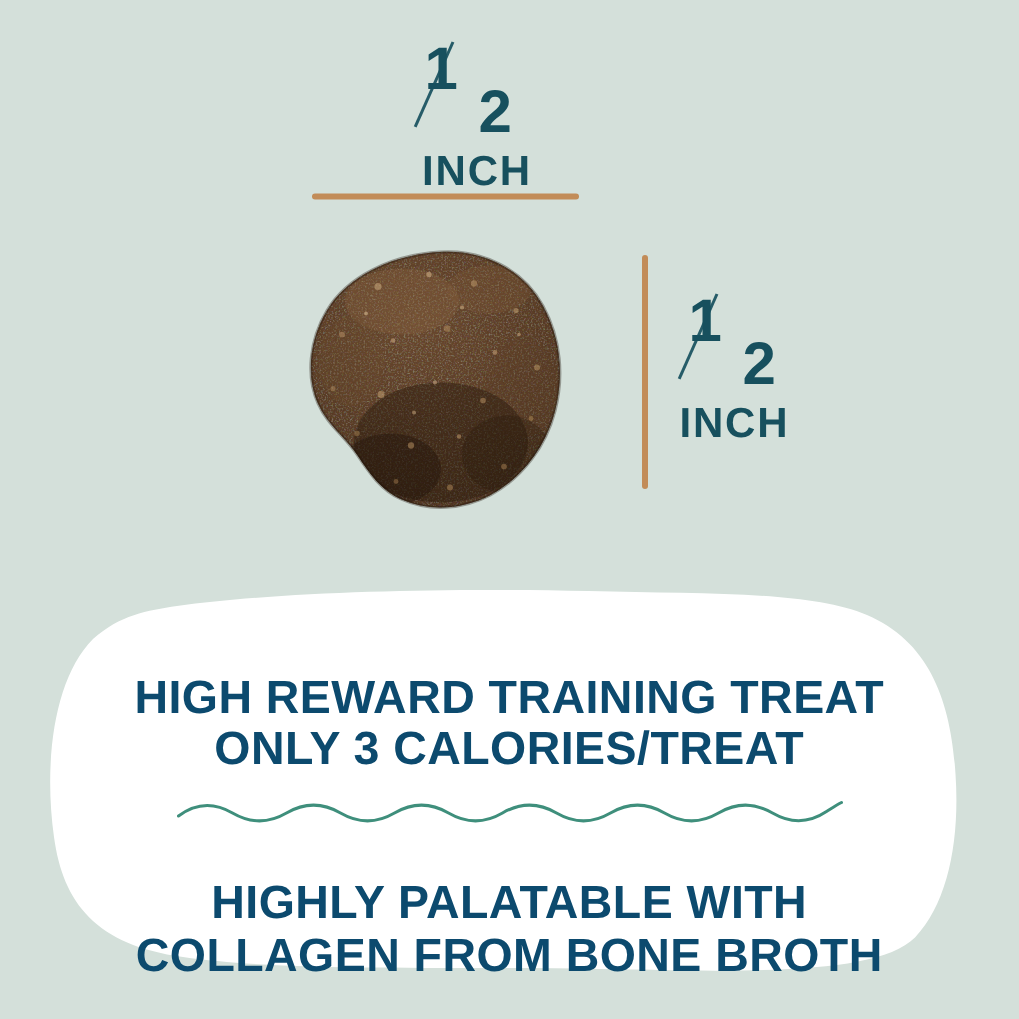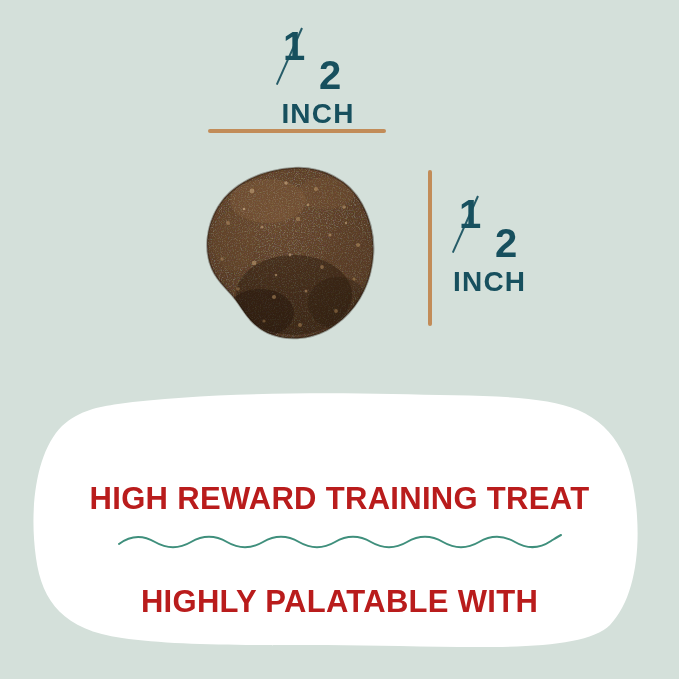--- a/index.html
+++ b/index.html
@@ -136,21 +136,21 @@
     width: 679px;
     height: 290px;
     display: flex;
     flex-direction: column;
     align-items: center;
     justify-content: center;
     gap: 0;
     pointer-events: none;
   }
   .headline {
-    color: #b91c1c;
+    color: #0c4a6e;
     font-weight: 700;
     text-align: center;
     letter-spacing: 0.3px;
     line-height: 1.12;
     white-space: nowrap;
   }
   #headline-top {
     font-size: 31px;
     margin-top: 52px;
   }
@@ -277,25 +277,27 @@
                C585,270 500,268 400,266
                C300,264 190,268 122,258
                C64,250 42,222 36,178
                C29,128 36,72 62,46
                C80,30 98,27 118,24 Z" fill="#ffffff"></path>
     </svg>
 
     <div id="card-content">
       <div class="headline" id="headline-top">
         <div>HIGH REWARD TRAINING TREAT</div>
+        <div>ONLY 3 CALORIES/TREAT</div>
       </div>
 
       <svg id="wave-divider" viewBox="0 0 446 16" xmlns="http://www.w3.org/2000/svg">
         <path d="M2,11 C14,2 26,2 38,9 C50,16 62,16 74,9 C86,2 98,2 110,9 C122,16 134,16 146,9 C158,2 170,2 182,9 C194,16 206,16 218,9 C230,2 242,2 254,9 C266,16 278,16 290,9 C302,2 314,2 326,9 C338,16 350,16 362,9 C374,2 386,2 398,9 C410,16 422,16 434,8 C438,5.5 441,3.5 444,2" fill="none" stroke="#3f8f7c" stroke-width="2" stroke-linecap="round"></path>
       </svg>
 
       <div class="headline" id="headline-bottom">
         <div>HIGHLY PALATABLE WITH</div>
+        <div>COLLAGEN FROM BONE BROTH</div>
       </div>
     </div>
   </div>
 
 </div>
 
 </body></html>

